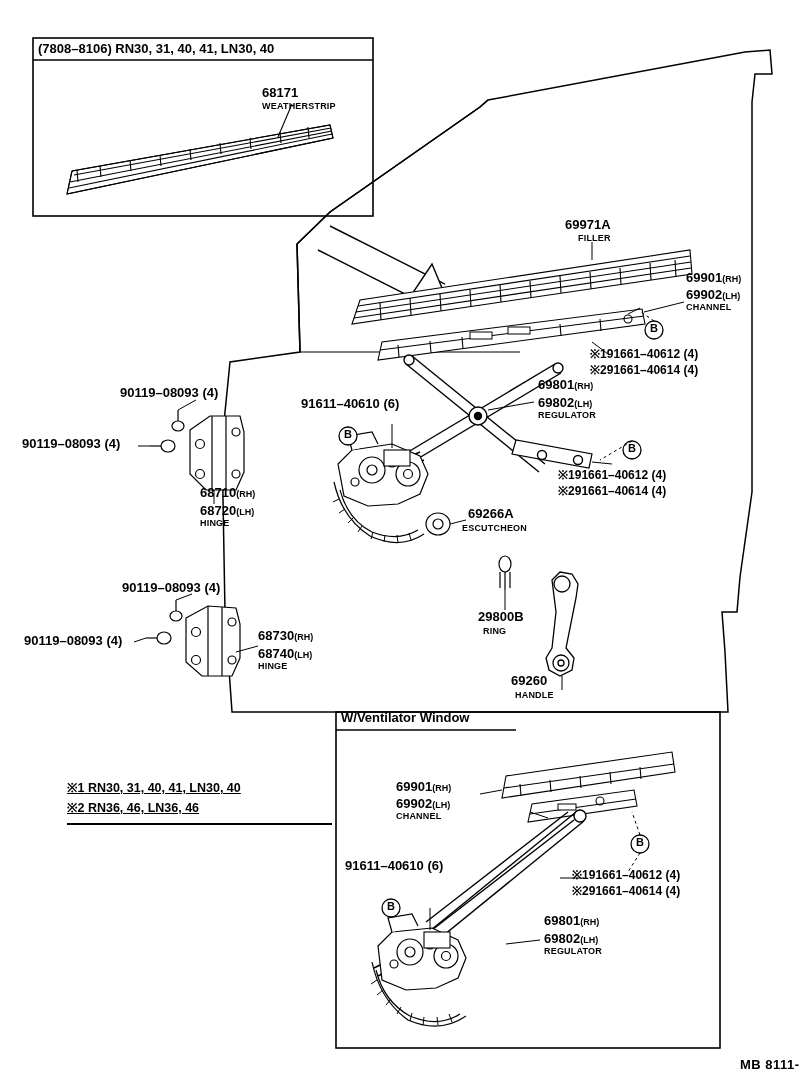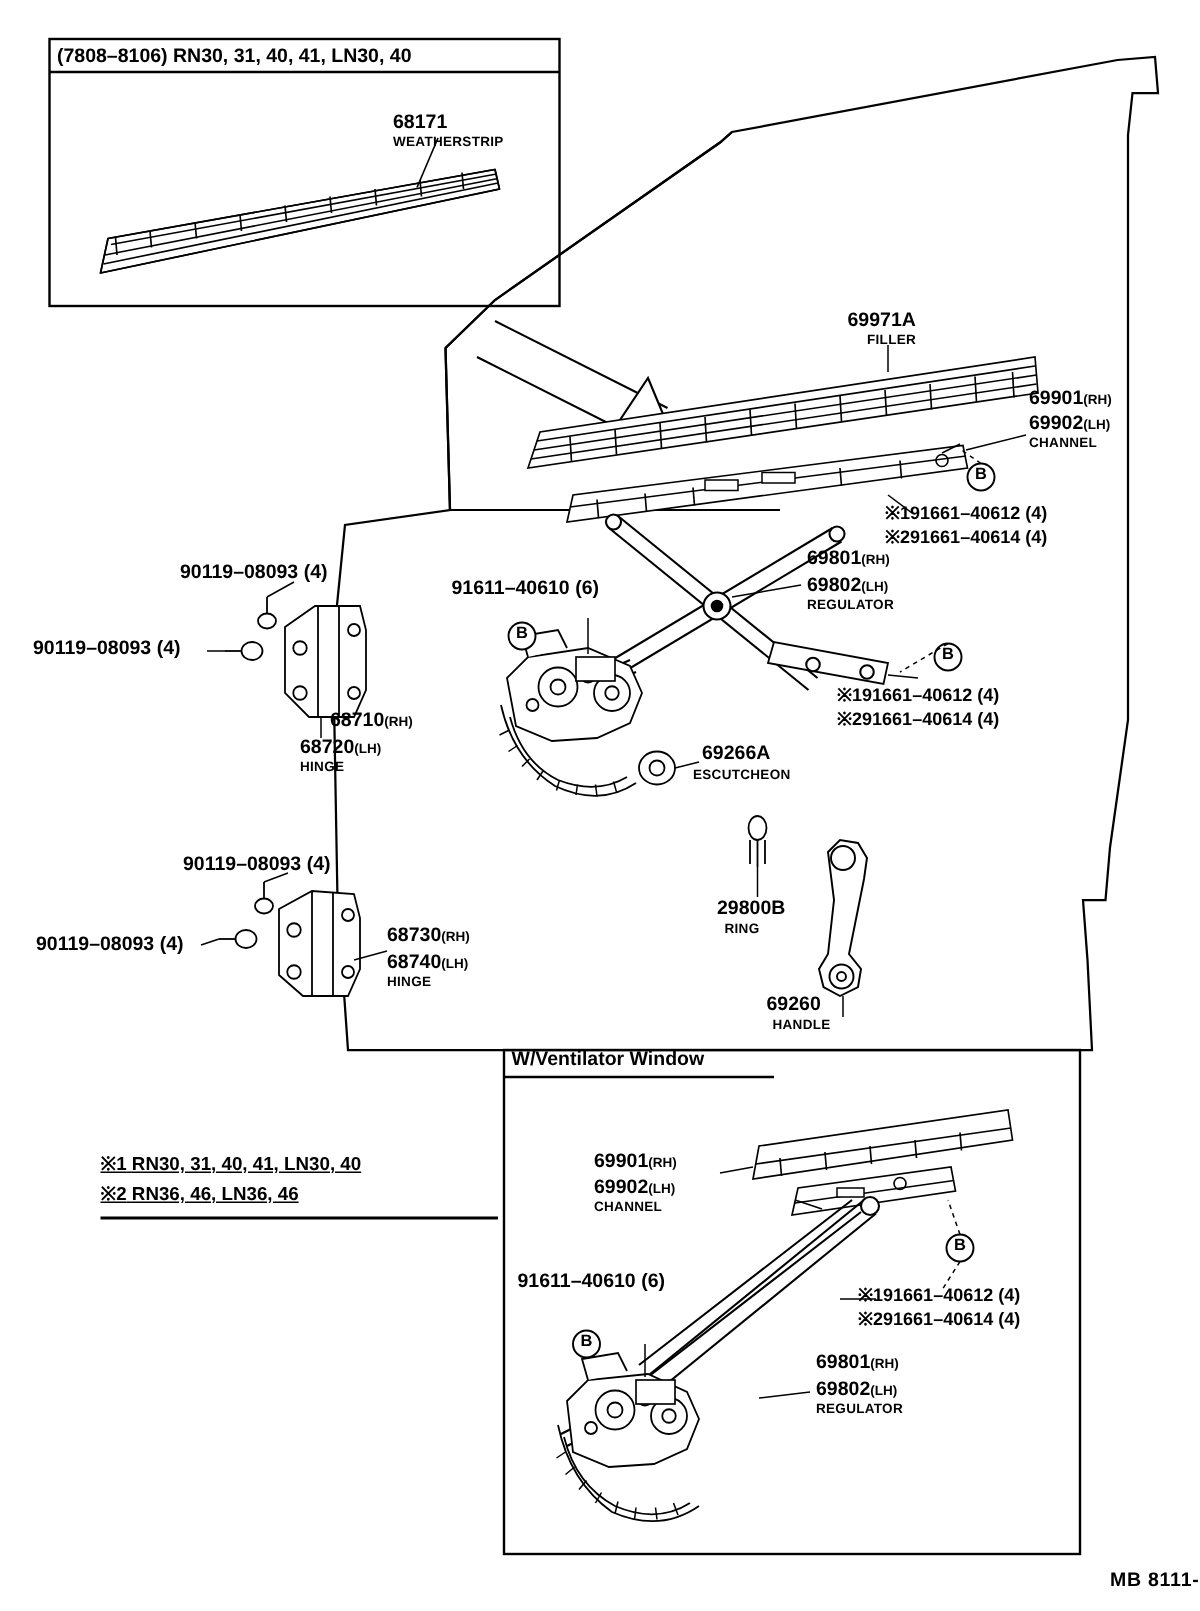--- a/index.html
+++ b/index.html
@@ -9,21 +9,21 @@
   }
   body {
     width: 800px; height: 1074px;
     position: relative;
     font-family: "Liberation Sans", sans-serif;
     color: #000;
     overflow: hidden;
   }
   #stage {
     position: absolute;
-    left: 0; top: 0;
+    left: 0; top: 12px;
     width: 800px; height: 803px;
   }
   svg.layer {
     position: absolute;
     left: 0; top: 0;
     width: 800px; height: 1074px;
     pointer-events: none;
   }
   .lbl {
     position: absolute;
@@ -402,21 +402,21 @@
 
   <div class="lbl pn" style="left:468px; top:495px;">69266A</div>
   <div class="lbl sub" style="left:462px; top:512px;">ESCUTCHEON</div>
 
   <div class="lbl pn" style="left:478px; top:598px;">29800B</div>
   <div class="lbl sub" style="left:483px; top:615px;">RING</div>
 
   <div class="lbl pn" style="left:511px; top:662px;">69260</div>
   <div class="lbl sub" style="left:515px; top:679px;">HANDLE</div>
 
-  <div class="lbl" style="left:200px; top:472px;margin-left:20px;">
+  <div class="lbl" style="left:200px; top:472px;">
     <span class="pn">68710</span><span class="side">(RH)</span>
   </div>
   <div class="lbl" style="left:200px; top:490px;">
     <span class="pn">68720</span><span class="side">(LH)</span>
   </div>
   <div class="lbl sub" style="left:200px; top:507px;">HINGE</div>
 
   <div class="lbl" style="left:258px; top:615px;">
     <span class="pn">68730</span><span class="side">(RH)</span>
   </div>

